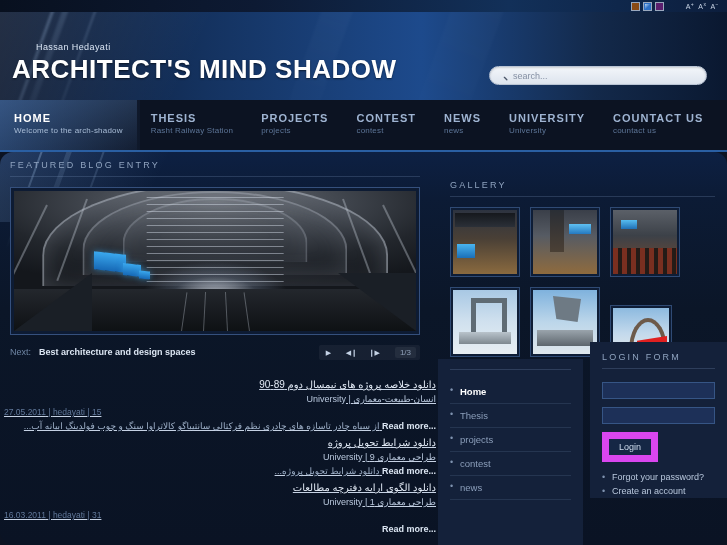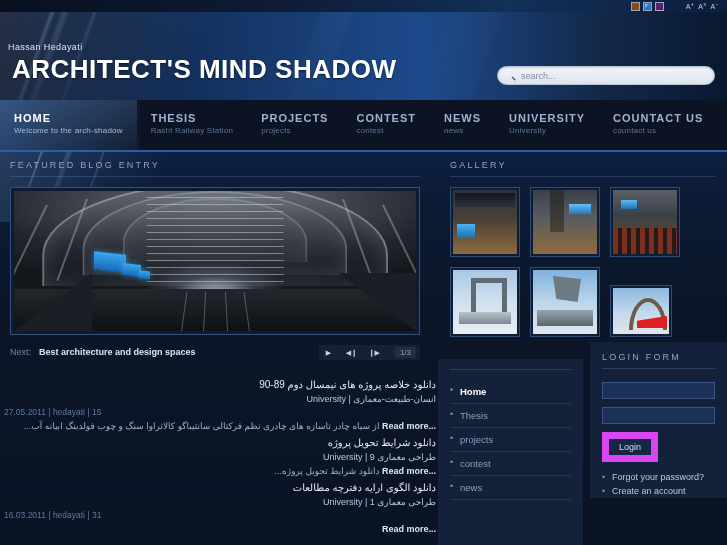--- a/index.html
+++ b/index.html
@@ -45,31 +45,31 @@
     position: absolute; top: -40px; width: 3px; height: 200px;
     background: linear-gradient(to bottom, rgba(190,220,255,.55), rgba(190,220,255,0));
     transform: rotate(20deg); filter: blur(1px);
   }
   .header .ray.r1 { left: 18px; height: 260px; opacity: .55; }
   .header .ray.r2 { left: 40px; width: 6px; opacity: .30; }
   .header .ray.r3 { left: 72px; width: 2px; opacity: .45; }
   .header .ray.r4 { left: 300px; width: 30px; opacity: .07; }
   .header .ray.r5 { left: 430px; width: 50px; opacity: .05; }
   .byline {
-    position: absolute; left: 8px; top: 30px;
+    position: absolute; left: 36px; top: 30px;
     font-size: 9px; color: #dbe6f5; letter-spacing: .4px; text-align: right;
   }
   .sitetitle {
     position: absolute; left: 12px; top: 42px;
     font-size: 26px; font-weight: bold; color: #ffffff;
     letter-spacing: .5px;
     text-shadow: 0 1px 2px rgba(0,0,0,.55);
   }
   .searchwrap {
-    position: absolute; right: 12px; top: 54px;
+    position: absolute; right: 20px; top: 54px;
     width: 218px; height: 19px;
     background: linear-gradient(to bottom, #f3f6fa, #dde4ee);
     border: 1px solid #b9c4d4; border-radius: 10px;
     display: flex; align-items: center; padding: 0 8px;
     box-shadow: inset 0 1px 2px rgba(0,0,0,.15);
   }
   .searchwrap svg { flex: 0 0 auto; margin-right: 5px; }
   .searchinput {
     border: none; outline: none; background: transparent;
     font-family: "Liberation Sans", sans-serif;
@@ -103,20 +103,21 @@
     margin-top: 2px; font-size: 8px; color: #5f7characterb; color: #5d7597;
     white-space: nowrap; letter-spacing: .2px;
   }
   .navitem.active .nsub { color: #a8bcd6; }
 
   
   .content {
     position: relative; width: 100%; height: 393px;
     background: linear-gradient(to bottom, #0d2043 0%, #0c1b35 12%, #0b1628 40%, #0a1324 100%);
     overflow: hidden;
+    border-radius: 13px;
   }
   .content::before {
     content: ""; position: absolute; left: 0; top: 0; width: 230px; height: 70px;
     background: linear-gradient(115deg, rgba(150,195,250,.18) 0%, rgba(150,195,250,0) 65%);
   }
   .content .cray {
     position: absolute; top: -20px; width: 2px; height: 120px;
     background: linear-gradient(to bottom, rgba(180,215,255,.35), rgba(180,215,255,0));
     transform: rotate(20deg);
   }
@@ -210,42 +211,42 @@
     width: 11px; height: 11px; display: flex; align-items: center; justify-content: center;
     color: #c4d2e5; font-size: 7px; cursor: pointer; line-height: 1;
   }
   .slidecount {
     font-size: 8px; color: #8fa0b8; background: rgba(255,255,255,.06);
     padding: 1px 5px; border-radius: 2px; margin-left: 3px;
   }
 
   
   .articles { position: absolute; left: 4px; top: 225px; width: 432px; }
-  .article { margin-bottom: 2px; }
+  .article { margin-bottom: 2px; text-decoration: underline; }
   .art-title {
     font-size: 10px; color: #e2eaf5; text-align: right; direction: rtl;
     line-height: 15px; white-space: nowrap; overflow: hidden;
   }
   .art-cat {
     font-size: 9px; color: #b9c8dd; text-align: right; direction: rtl;
     line-height: 14px;
   }
   .art-cat .en { direction: ltr; display: inline-block; }
   .art-meta {
     font-size: 8.5px; color: #5e7characterb; color: #61789a; line-height: 13px;
     text-align: left;
   }
   .art-excerpt {
     font-size: 9px; color: #9fb1c9; direction: rtl; text-align: right;
     line-height: 14px; white-space: nowrap; overflow: hidden;
   }
   .art-excerpt .rm { color: #dbe5f2; font-weight: bold; direction: ltr; display: inline-block; }
   .gallery-panel {
     position: absolute; right: 0; top: 0; width: 289px; height: 200px;
-    padding: 8px 12px 0 12px;
+    padding: 28px 12px 0 12px;
   }
   .galgrid { display: flex; flex-wrap: wrap; gap: 10px; margin-top: 2px; }
   .galcell {
     width: 70px; height: 70px; border: 1px solid #2f4a74; padding: 2px;
     background: #0e1d36; cursor: pointer;
   }
   .galimg { width: 100%; height: 100%; position: relative; overflow: hidden; }
   .g1 { background: linear-gradient(to bottom, #2d3340 0%, #4a4036 45%, #8a6a3f 100%); }
   .g1::before { content:""; position:absolute; left:2px; top:3px; right:2px; height:14px;
     background: linear-gradient(to bottom,#15181d,#2b3038); }

